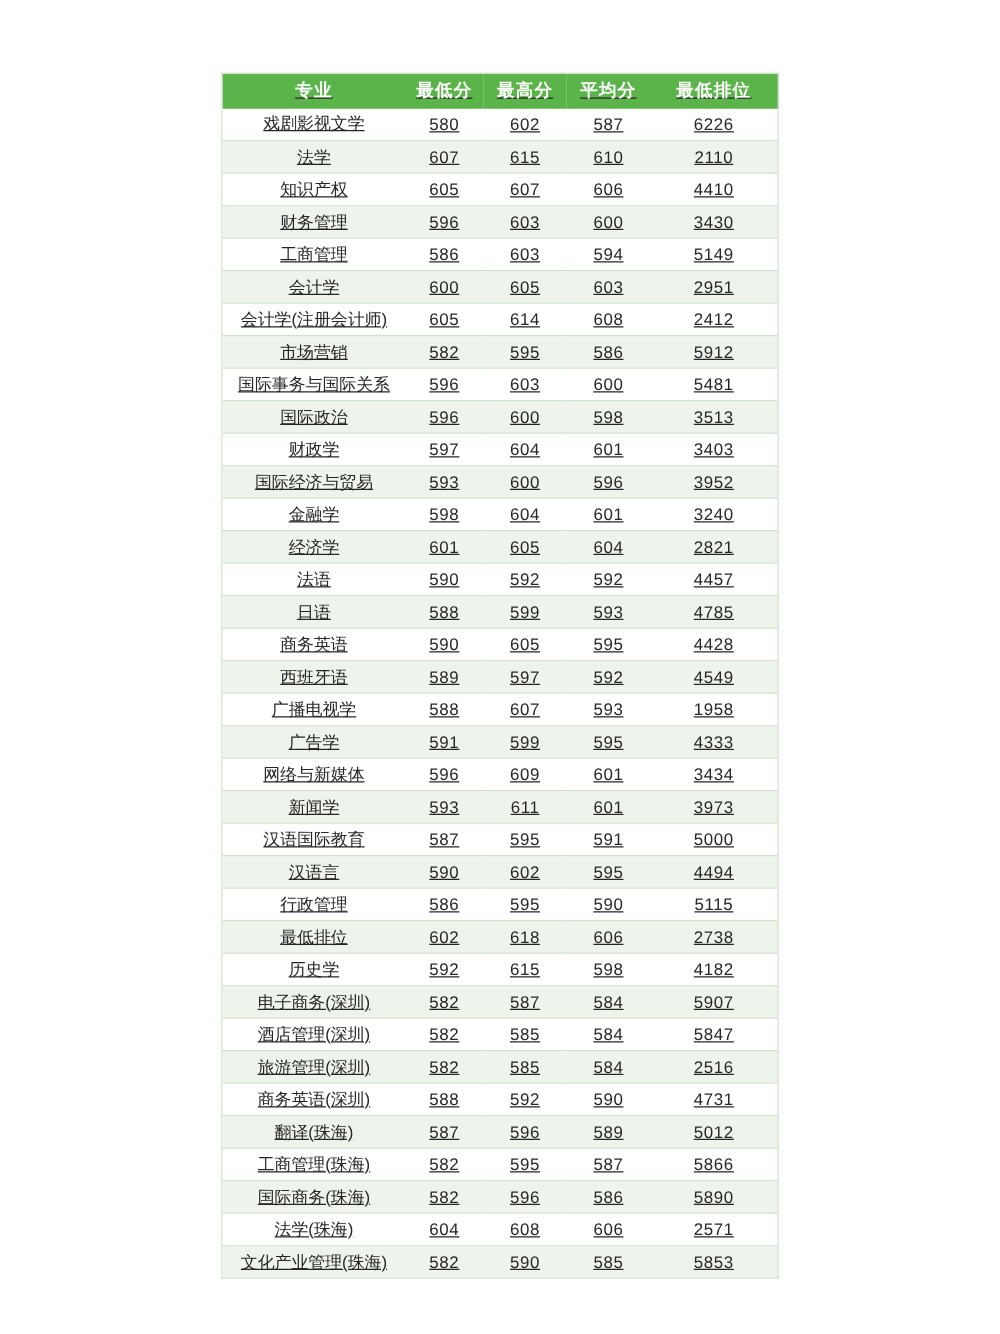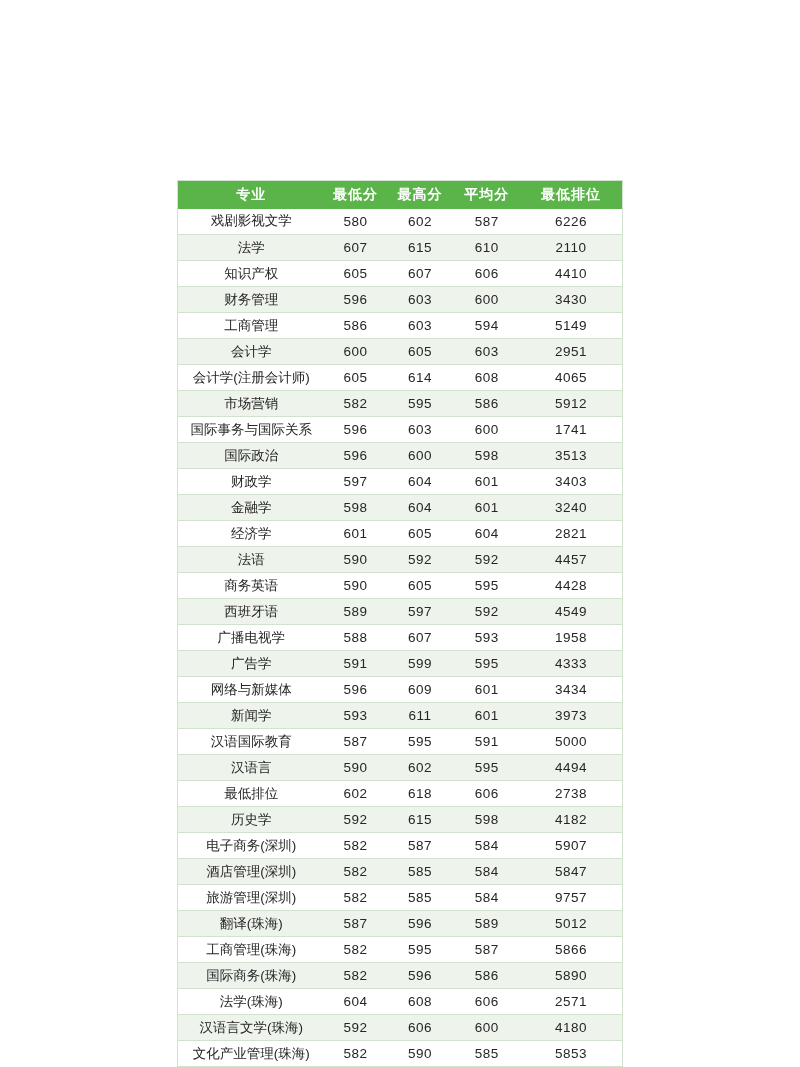--- a/index.html
+++ b/index.html
@@ -14,22 +14,23 @@
   *{box-sizing:border-box;}
   html,body{margin:0;padding:0;}
   body{
     width:800px;height:1067px;
     background:var(--page-bg);
     font-family:"Liberation Sans","DejaVu Sans",sans-serif;
     color:var(--text);
   }
   .page{
     width:800px;height:1067px;
-    display:flex;justify-content:center;align-items:flex-end;
+    display:flex;justify-content:center;align-items:center;
     padding-top:14px;
+    text-decoration:underline;
   }
   table.score-table{
     width:446px;
     border-collapse:collapse;
     border:1px solid var(--border);
     table-layout:fixed;
   }
   col.c-major{width:33%;}
   col.c-min{width:14%;}
   col.c-max{width:15%;}
@@ -128,70 +129,84 @@
           <td class="num">600</td>
           <td class="num">605</td>
           <td class="num">603</td>
           <td class="num">2951</td>
         </tr>
         <tr>
           <td>会计学(注册会计师)</td>
           <td class="num">605</td>
           <td class="num">614</td>
           <td class="num">608</td>
-          <td class="num">4065</td>
+          <td class="num">2412</td>
         </tr>
         <tr>
           <td>市场营销</td>
           <td class="num">582</td>
           <td class="num">595</td>
           <td class="num">586</td>
           <td class="num">5912</td>
         </tr>
         <tr>
           <td>国际事务与国际关系</td>
           <td class="num">596</td>
           <td class="num">603</td>
           <td class="num">600</td>
-          <td class="num">1741</td>
+          <td class="num">5481</td>
         </tr>
         <tr>
           <td>国际政治</td>
           <td class="num">596</td>
           <td class="num">600</td>
           <td class="num">598</td>
           <td class="num">3513</td>
         </tr>
         <tr>
           <td>财政学</td>
           <td class="num">597</td>
           <td class="num">604</td>
           <td class="num">601</td>
           <td class="num">3403</td>
         </tr>
         <tr>
+          <td>国际经济与贸易</td>
+          <td class="num">593</td>
+          <td class="num">600</td>
+          <td class="num">596</td>
+          <td class="num">3952</td>
+        </tr>
+        <tr>
           <td>金融学</td>
           <td class="num">598</td>
           <td class="num">604</td>
           <td class="num">601</td>
           <td class="num">3240</td>
         </tr>
         <tr>
           <td>经济学</td>
           <td class="num">601</td>
           <td class="num">605</td>
           <td class="num">604</td>
           <td class="num">2821</td>
         </tr>
         <tr>
           <td>法语</td>
           <td class="num">590</td>
           <td class="num">592</td>
           <td class="num">592</td>
           <td class="num">4457</td>
+        </tr>
+        <tr>
+          <td>日语</td>
+          <td class="num">588</td>
+          <td class="num">599</td>
+          <td class="num">593</td>
+          <td class="num">4785</td>
         </tr>
         <tr>
           <td>商务英语</td>
           <td class="num">590</td>
           <td class="num">605</td>
           <td class="num">595</td>
           <td class="num">4428</td>
         </tr>
         <tr>
           <td>西班牙语</td>
@@ -236,20 +251,27 @@
           <td class="num">5000</td>
         </tr>
         <tr>
           <td>汉语言</td>
           <td class="num">590</td>
           <td class="num">602</td>
           <td class="num">595</td>
           <td class="num">4494</td>
         </tr>
         <tr>
+          <td>行政管理</td>
+          <td class="num">586</td>
+          <td class="num">595</td>
+          <td class="num">590</td>
+          <td class="num">5115</td>
+        </tr>
+        <tr>
           <td>最低排位</td>
           <td class="num">602</td>
           <td class="num">618</td>
           <td class="num">606</td>
           <td class="num">2738</td>
         </tr>
         <tr>
           <td>历史学</td>
           <td class="num">592</td>
           <td class="num">615</td>
@@ -268,21 +290,28 @@
           <td class="num">582</td>
           <td class="num">585</td>
           <td class="num">584</td>
           <td class="num">5847</td>
         </tr>
         <tr>
           <td>旅游管理(深圳)</td>
           <td class="num">582</td>
           <td class="num">585</td>
           <td class="num">584</td>
-          <td class="num">9757</td>
+          <td class="num">2516</td>
+        </tr>
+        <tr>
+          <td>商务英语(深圳)</td>
+          <td class="num">588</td>
+          <td class="num">592</td>
+          <td class="num">590</td>
+          <td class="num">4731</td>
         </tr>
         <tr>
           <td>翻译(珠海)</td>
           <td class="num">587</td>
           <td class="num">596</td>
           <td class="num">589</td>
           <td class="num">5012</td>
         </tr>
         <tr>
           <td>工商管理(珠海)</td>
@@ -299,27 +328,20 @@
           <td class="num">5890</td>
         </tr>
         <tr>
           <td>法学(珠海)</td>
           <td class="num">604</td>
           <td class="num">608</td>
           <td class="num">606</td>
           <td class="num">2571</td>
         </tr>
         <tr>
-          <td>汉语言文学(珠海)</td>
-          <td class="num">592</td>
-          <td class="num">606</td>
-          <td class="num">600</td>
-          <td class="num">4180</td>
-        </tr>
-        <tr>
           <td>文化产业管理(珠海)</td>
           <td class="num">582</td>
           <td class="num">590</td>
           <td class="num">585</td>
           <td class="num">5853</td>
         </tr>
       </tbody>
   </table>
 </div>
 

